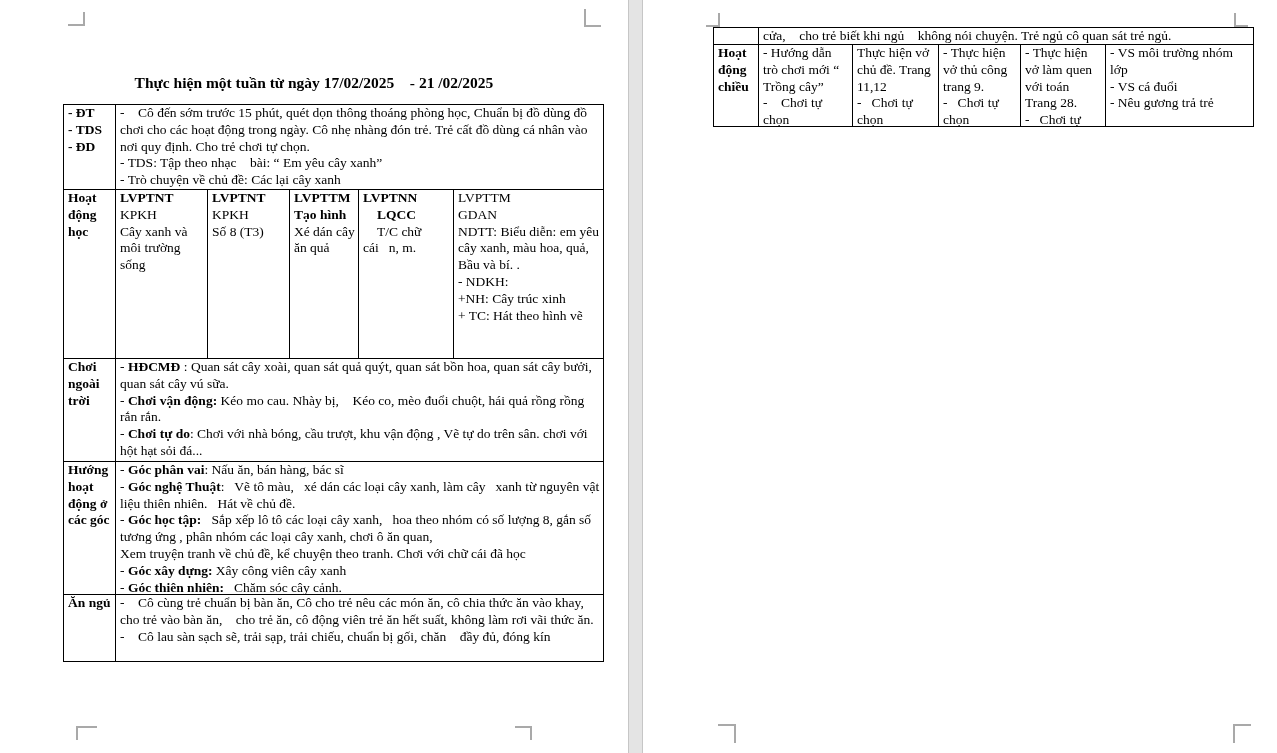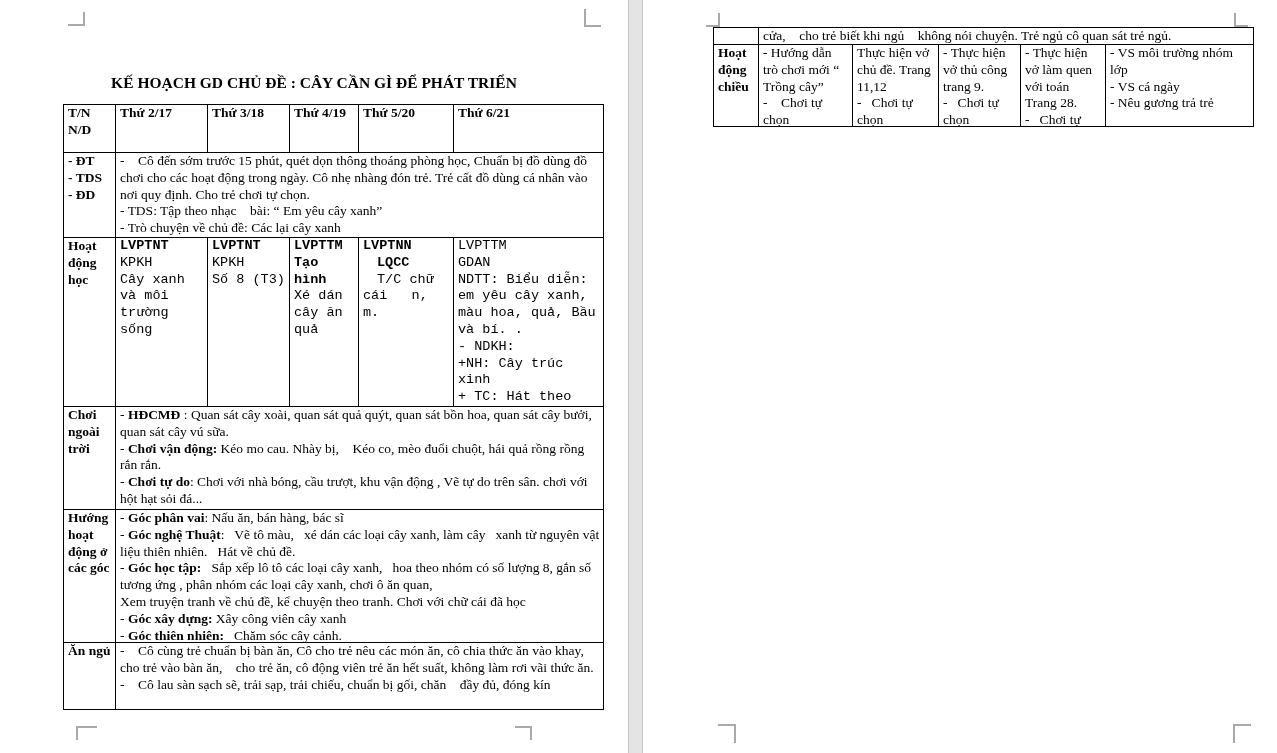--- a/index.html
+++ b/index.html
@@ -30,21 +30,21 @@
   table.doc td{border:1px solid #000;vertical-align:top;padding:0 3px 0 4px;
     font-size:13.5px;line-height:16.8px;}
   td.lbl{font-weight:bold;vertical-align:middle;}
   td.hdr{font-weight:bold;vertical-align:middle;}
   td.day{padding-left:8px;}
   .ln{white-space:pre-wrap;}
   .p{white-space:pre-wrap;}
   .b{font-weight:bold;}
   .ind{padding-left:14px;}
   .clip{overflow:hidden;}
-  .h84{height:84px;}.h168{height:168px;font-family:Liberation Mono, monospace;}.h101{height:101px;}
+  .h84{height:84px;}.h168{height:168px;}.h101{height:101px;}
   .h132{height:132px;}.h66{height:66px;}.h81{height:81px;}.h16{height:16px;}
 
   #tbl-left{left:63px;top:104px;width:540px;}
   #tbl-left tr.r1{height:48px;}
   #tbl-left tr.r2{height:84px;font-family:Liberation Serif, serif;}
   #tbl-left tr.r3{height:168px;}
   #tbl-left tr.r4{height:103px;}
   #tbl-left tr.r5{height:131px;}
   #tbl-left tr.r6{height:67px;}
 
@@ -56,46 +56,34 @@
 </head>
 <body>
 
 <div class="page" id="page-left">
   <div class="mark mk-tl" style="left:68px;top:12px;width:17px;height:14px;"></div>
   <div class="mark mk-tr" style="left:584px;top:9px;width:17px;height:18px;"></div>
   <div class="mark mk-bl" style="left:76px;top:726px;width:21px;height:14px;"></div>
   <div class="mark mk-br" style="left:515px;top:726px;width:17px;height:14px;"></div>
 
   <div class="title-block">
-    <div>KẾ HOẠCH GD CHỦ ĐỀ : CÂY CẦN GÌ ĐỂ PHÁT TRIỂN</div>
     <div>Thực hiện một tuần từ ngày 17/02/2025    - 21 /02/2025</div>
     <div>Người thực hiện: Ngô Thị Liên. Lớp lớn G</div>
   </div>
 
   <table class="doc" id="tbl-left">
     <colgroup>
       <col style="width:52px">
         <col style="width:92px">
         <col style="width:82px">
       <col style="width:69px">
         <col style="width:95px">
         <col style="width:150px">
     </colgroup>
     <tbody>
-      <tr class="r1">
-        <td class="hdr">
-          <div class="ln">T/N</div>
-          <div class="ln">N/D</div>
-        </td>
-        <td class="hdr day">Thứ 2/17</td>
-        <td class="hdr day">Thứ 3/18</td>
-        <td class="hdr day">Thứ 4/19</td>
-        <td class="hdr day">Thứ 5/20</td>
-        <td class="hdr day">Thứ 6/21</td>
-      </tr>
 
       <tr class="r2">
         <td class="lbl">
           <div class="ln">- ĐT</div>
           <div class="ln">- TDS</div>
           <div class="ln">- ĐD</div>
         </td>
         <td colspan="5">
           <div class="clip h84">
             <div class="p">-    Cô đến sớm trước 15 phút, quét dọn thông thoáng phòng học, Chuẩn bị đồ dùng đồ chơi cho các hoạt động trong ngày. Cô nhẹ nhàng đón trẻ. Trẻ cất đồ dùng cá nhân vào nơi quy định. Cho trẻ chơi tự chọn.</div>
@@ -235,20 +223,20 @@
         </td>
         <td>
           <div class="clip h81">
             <div class="p">- Thực hiện vở làm quen với toán Trang 28.</div>
             <div class="p">-   Chơi tự chọn</div>
           </div>
         </td>
         <td>
           <div class="clip h81">
             <div class="p">- VS môi trường nhóm lớp</div>
-            <div class="p">- VS cá ngày</div>
+            <div class="p">- VS cá đuổi</div>
             <div class="p">- Nêu gương trả trẻ</div>
           </div>
         </td>
       </tr>
     </tbody>
   </table>
 </div>
 
 </body></html>

